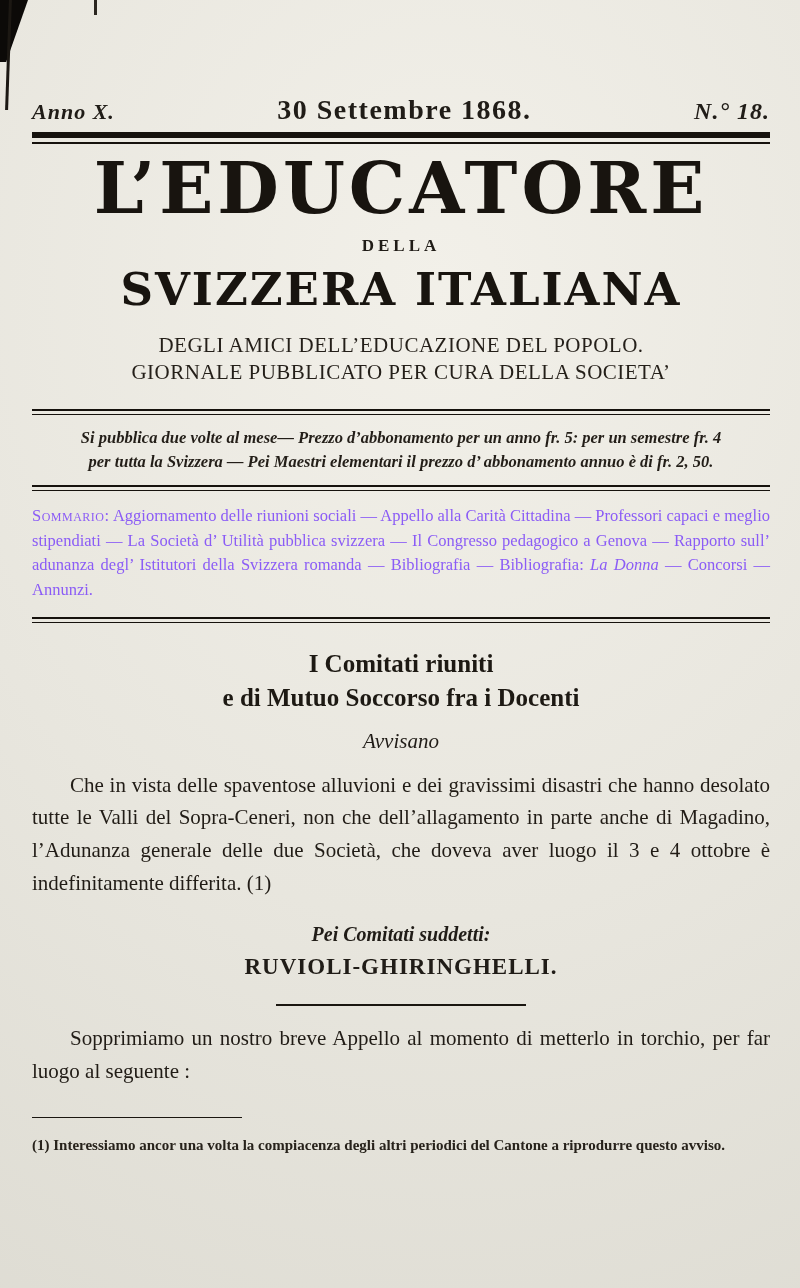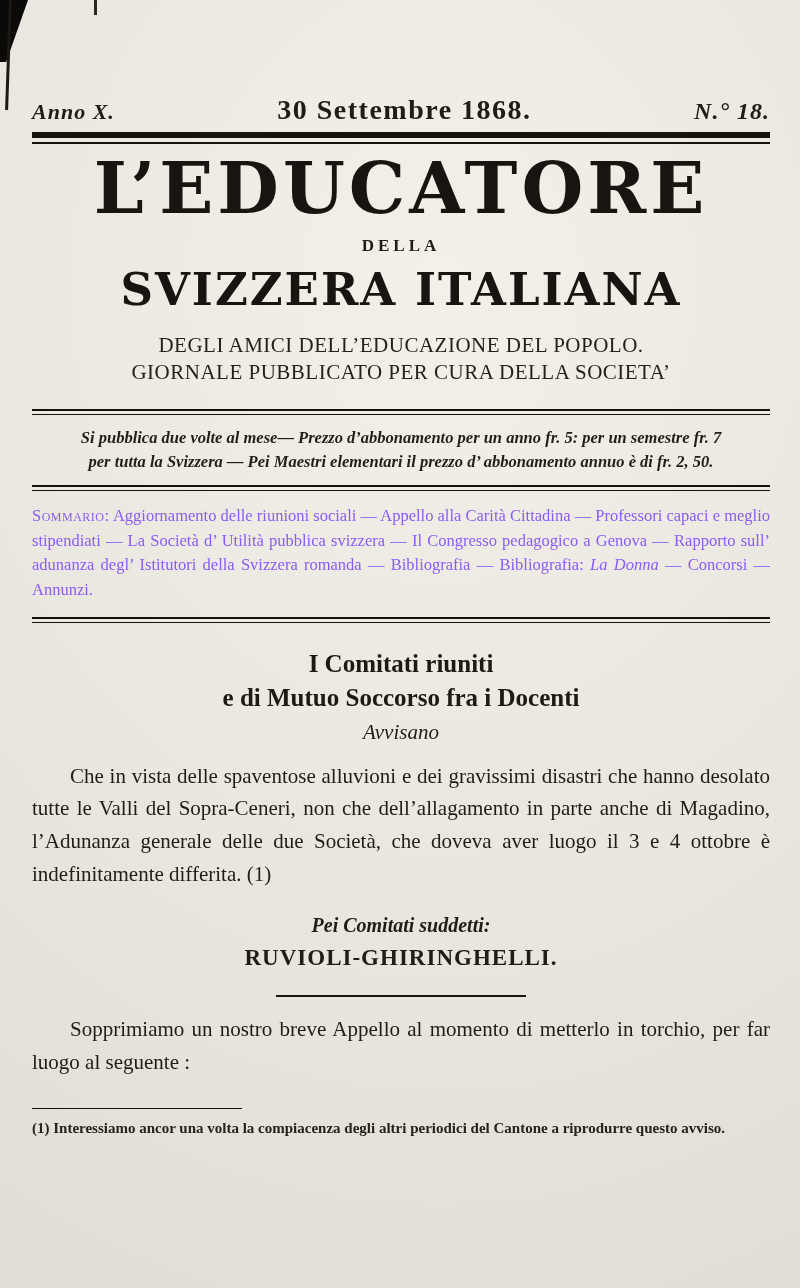--- a/index.html
+++ b/index.html
@@ -145,21 +145,21 @@
     margin-top: 24px;
     text-align: center;
     font-weight: bold;
     font-size: 25px;
     line-height: 1.38;
     color: #1d1913;
   }
   .article-heading .hl { display: block; }
 
   .avvisano {
-    margin-top: 4px;
+    margin-top: 13px;
     text-align: center;
     font-style: italic;
     font-size: 21px;
   }
 
   .body-par {
     margin-top: 15px;
     font-size: 21px;
     line-height: 1.55;
     text-align: justify;
@@ -178,21 +178,21 @@
     margin-top: 8px;
     text-align: center;
     font-weight: bold;
     font-size: 23px;
     letter-spacing: 1px;
   }
 
   .postscript { margin-top: 16px; }
 
   .footnote {
-    margin-top: 8px;
+    margin-top: 16px;
     font-size: 15px;
     font-weight: bold;
     line-height: 1.5;
     text-align: justify;
     color: #27221b;
   }
 </style>
 </head>
 <body>
 
@@ -215,21 +215,21 @@
   <h2 class="masthead-subtitle">SVIZZERA ITALIANA</h2>
 
   <div class="publisher">
     <div>DEGLI AMICI DELL’EDUCAZIONE DEL POPOLO.</div>
     <div>GIORNALE PUBBLICATO PER CURA DELLA SOCIETA’</div>
   </div>
 
   <div class="rule-double rd-1"></div>
 
   <p class="subscription">
-    <span>Si pubblica due volte al mese— Prezzo d’abbonamento per un anno fr. 5: per un semestre fr. 7</span><br>
+    <span>Si pubblica due volte al mese— Prezzo d’abbonamento per un anno fr. 5: per un semestre fr. 4</span><br>
     <span>per tutta la Svizzera — Pei Maestri elementari il prezzo d’ abbonamento annuo è di fr. 2, 50.</span>
   </p>
 
   <div class="rule-double rd-2"></div>
 
   <p class="sommario">
     <span class="sc">Sommario:</span>
     <span>Aggiornamento delle riunioni sociali — Appello alla Carità Cittadina — Professori capaci e meglio stipendiati — La Società d’ Utilità pubblica svizzera — Il Congresso pedagogico a Genova — Rapporto sull’ adunanza degl’ Istitutori della Svizzera romanda — Bibliografia — Bibliografia:</span>
     <em>La Donna</em>
     <span>— Concorsi — Annunzi.</span>

